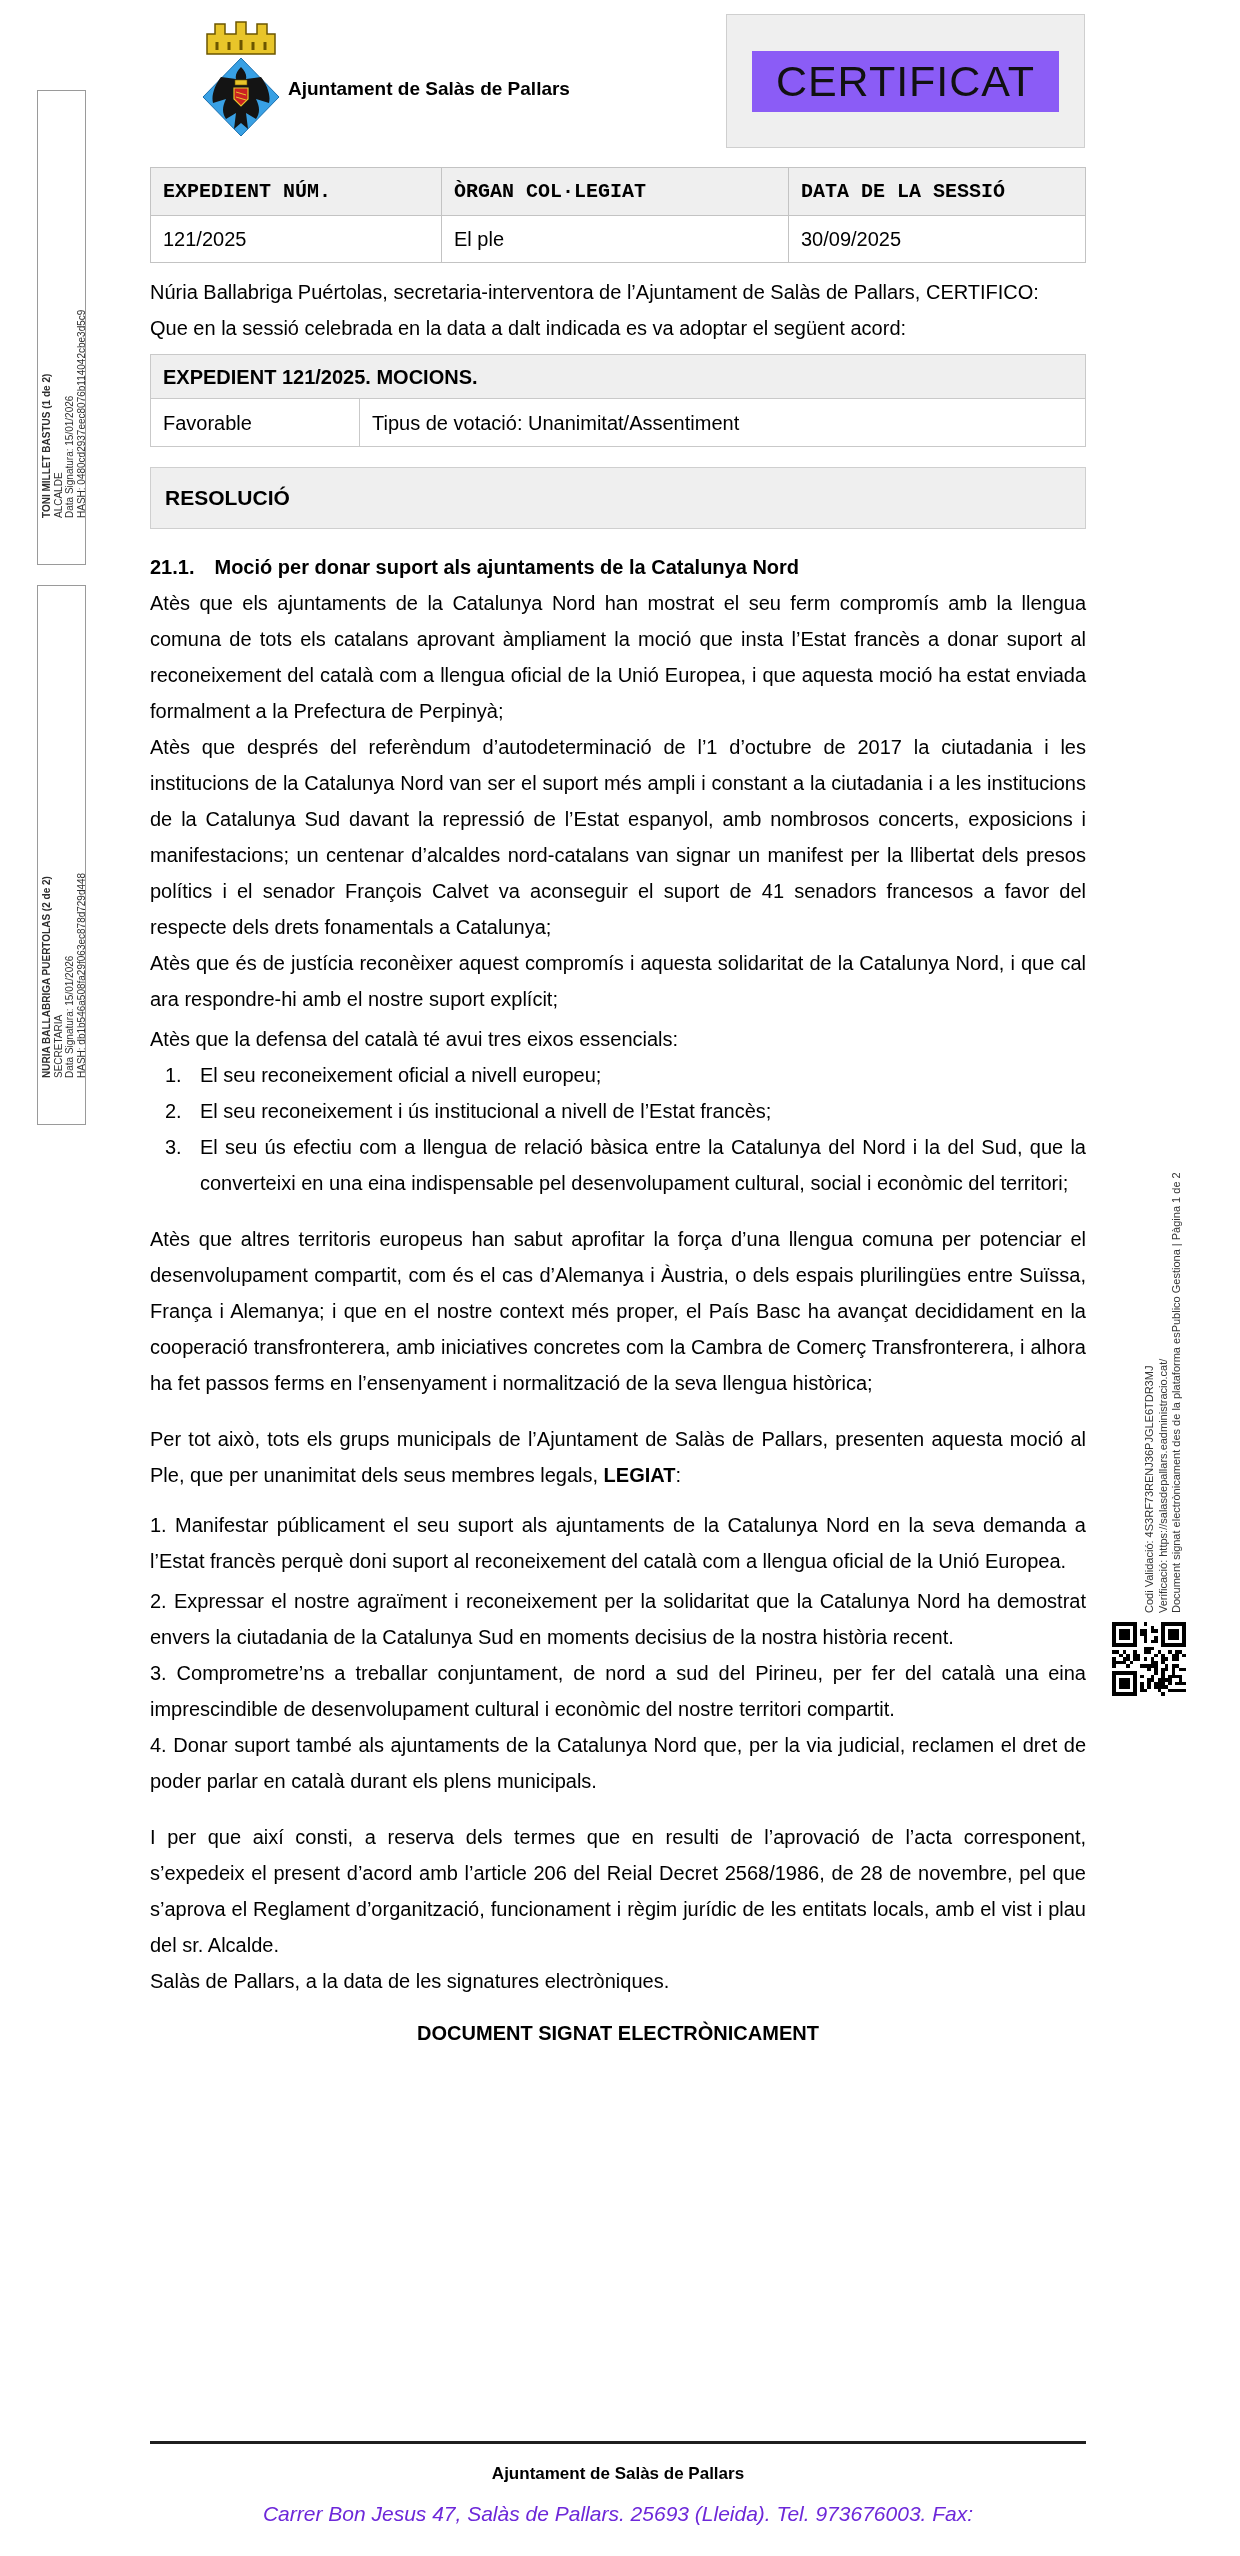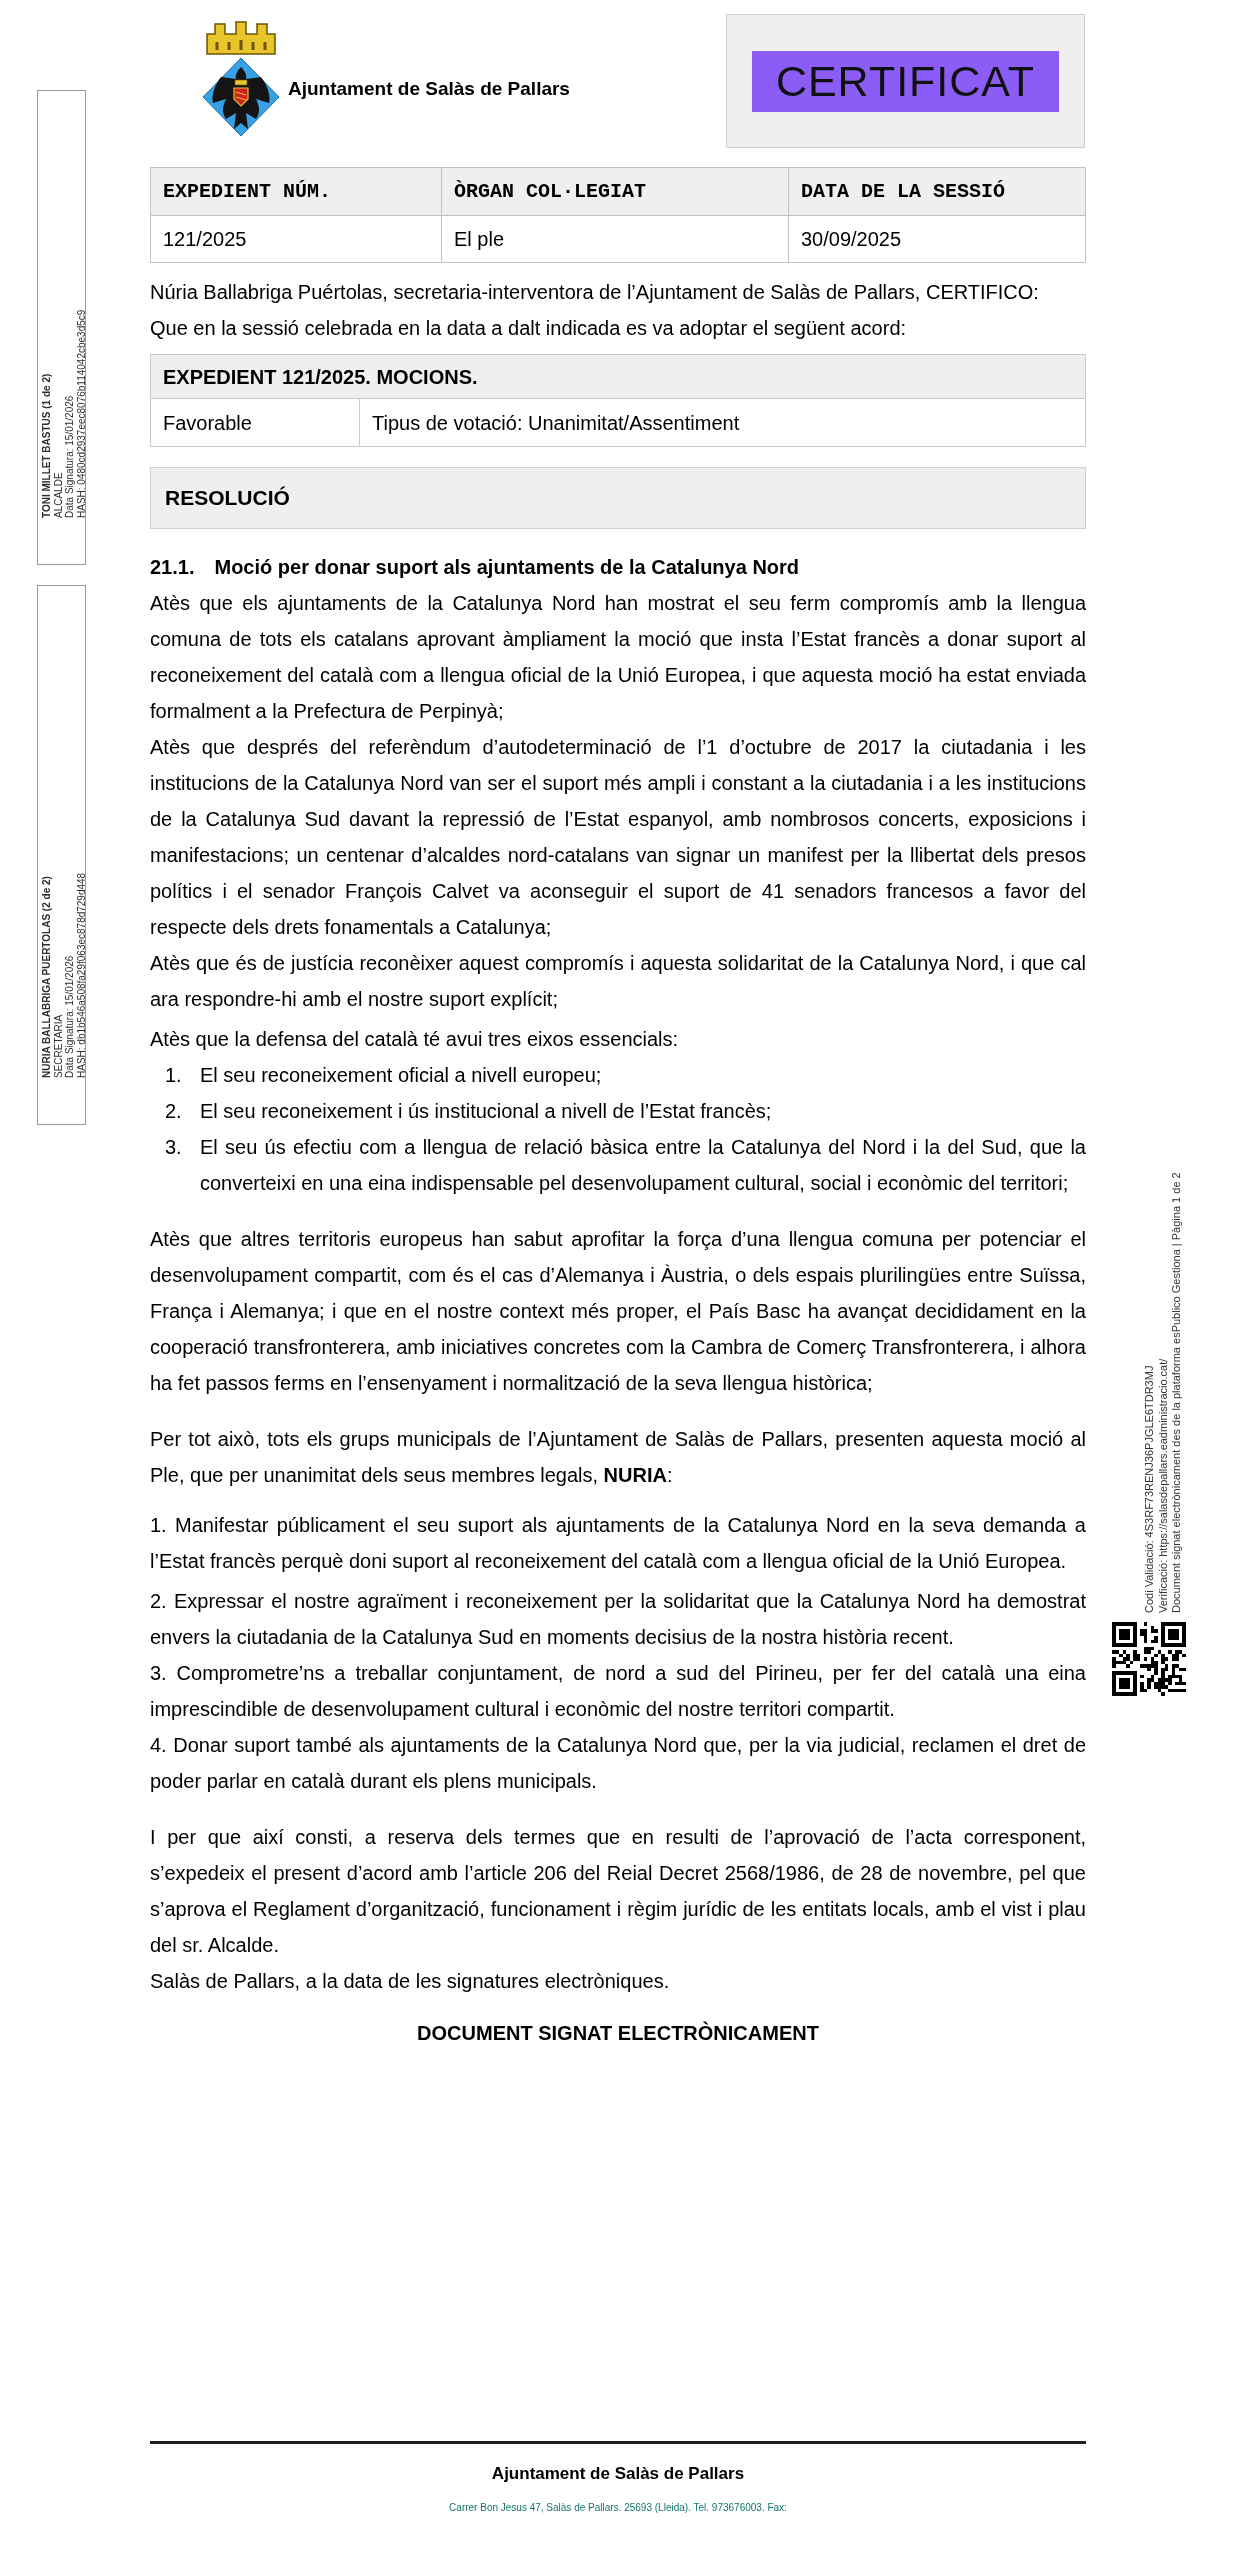--- a/index.html
+++ b/index.html
@@ -44,21 +44,21 @@
   ul.eixos li{display:flex;text-align:justify;}
   ul.eixos .num{width:35px;flex:0 0 35px;}
   ul.eixos .etext{flex:1;}
 
   .doc-signed{margin-top:16px;text-align:center;font-weight:bold;font-size:20px;}
 
   
   .footer-line{position:absolute;left:150px;top:2441px;width:936px;height:3px;background:#1f1f1f;}
   .footer-org{position:absolute;left:150px;top:2464px;width:936px;text-align:center;
               font-weight:bold;font-size:17px;}
-  .footer-addr{position:absolute;left:150px;top:2502px;width:936px;text-align:center;font-size:10px;color:#0f766e;}
+  .footer-addr{position:absolute;left:150px;top:2502px;width:936px;text-align:center;font-size:21px;color:#6d28d9;font-style:italic;}
 
   
   .sig-box{position:absolute;left:37px;width:49px;border:1px solid #9a9a9a;box-sizing:border-box;background:#fff;}
   .sig-1{top:90px;height:475px;}
   .sig-2{top:585px;height:540px;}
   .vtext{position:absolute;inset:0;writing-mode:vertical-rl;transform:rotate(180deg);
          font-size:10px;line-height:11.5px;color:#2e2e2e;padding:46px 3px 4px 3px;box-sizing:border-box;
          white-space:nowrap;}
   .vtext .vname{font-weight:bold;}
   .right-vtext{position:absolute;left:1143px;top:1075px;width:46px;height:538px;
@@ -146,21 +146,21 @@
       <span class="etext">El seu reconeixement i ús institucional a nivell de l’Estat francès;</span>
     </li>
     <li>
       <span class="num">3.</span>
       <span class="etext">El seu ús efectiu com a llengua de relació bàsica entre la Catalunya del Nord i la del Sud, que la converteixi en una eina indispensable pel desenvolupament cultural, social i econòmic del territori;</span>
     </li>
   </ul>
 
   <p class="para gap">Atès que altres territoris europeus han sabut aprofitar la força d’una llengua comuna per potenciar el desenvolupament compartit, com és el cas d’Alemanya i Àustria, o dels espais plurilingües entre Suïssa, França i Alemanya; i que en el nostre context més proper, el País Basc ha avançat decididament en la cooperació transfronterera, amb iniciatives concretes com la Cambra de Comerç Transfronterera, i alhora ha fet passos ferms en l’ensenyament i normalització de la seva llengua històrica;</p>
 
-  <p class="para gap"><span>Per tot això, tots els grups municipals de l’Ajuntament de Salàs de Pallars, presenten aquesta moció al Ple, que per unanimitat dels seus membres legals, </span><b>NURIA</b><span>:</span></p>
+  <p class="para gap"><span>Per tot això, tots els grups municipals de l’Ajuntament de Salàs de Pallars, presenten aquesta moció al Ple, que per unanimitat dels seus membres legals, </span><b>LEGIAT</b><span>:</span></p>
 
   <p class="para gap-md">1. Manifestar públicament el seu suport als ajuntaments de la Catalunya Nord en la seva demanda a l’Estat francès perquè doni suport al reconeixement del català com a llengua oficial de la Unió Europea.</p>
   <p class="para gap-xs">2. Expressar el nostre agraïment i reconeixement per la solidaritat que la Catalunya Nord ha demostrat envers la ciutadania de la Catalunya Sud en moments decisius de la nostra història recent.</p>
   <p class="para">3. Comprometre’ns a treballar conjuntament, de nord a sud del Pirineu, per fer del català una eina imprescindible de desenvolupament cultural i econòmic del nostre territori compartit.</p>
   <p class="para">4. Donar suport també als ajuntaments de la Catalunya Nord que, per la via judicial, reclamen el dret de poder parlar en català durant els plens municipals.</p>
 
   <p class="para gap">I per que així consti, a reserva dels termes que en resulti de l’aprovació de l’acta corresponent, s’expedeix el present d’acord amb l’article 206 del Reial Decret 2568/1986, de 28 de novembre, pel que s’aprova el Reglament d’organització, funcionament i règim jurídic de les entitats locals, amb el vist i plau del sr. Alcalde.</p>
   <p class="para">Salàs de Pallars, a la data de les signatures electròniques.</p>
 
   <p class="doc-signed">DOCUMENT SIGNAT ELECTRÒNICAMENT</p>

